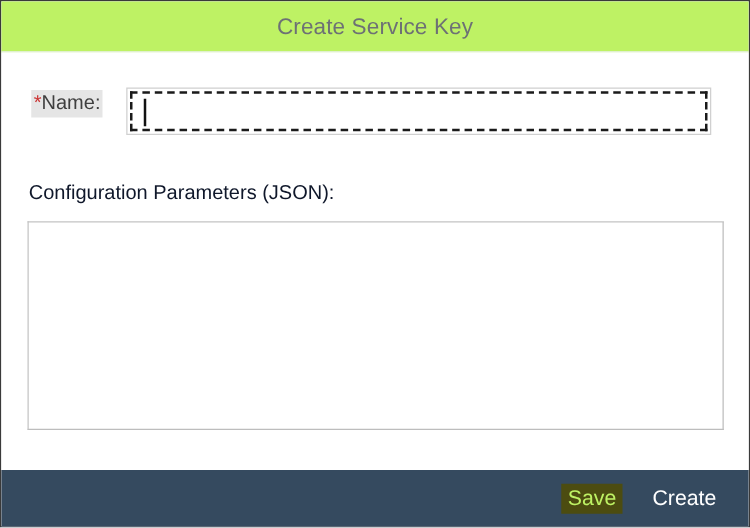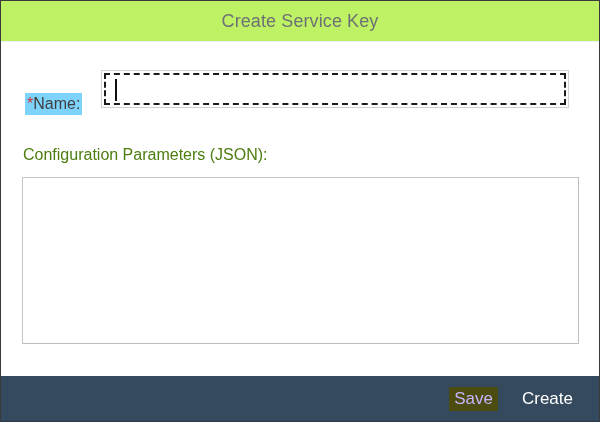--- a/index.html
+++ b/index.html
@@ -60,25 +60,25 @@
   .name-row {
     position: absolute;
     left: 0;
     top: 28px;
     width: 598px;
     height: 40px;
   }
   .name-label {
     position: absolute;
     left: 24px;
-    top: 23px;
+    top: 2px;
     height: 22px;
     line-height: 22px;
     padding: 0 2px;
-    background: #7dd3fc;
+    background: #e5e5e5;
     font-size: 16px;
     color: #3f3f3f;
     white-space: nowrap;
   }
   .req-star {
     color: #cc3333;
     font-size: 16px;
   }
 
   .name-field-wrap {
@@ -108,21 +108,21 @@
     height: 22px;
     background: #111111;
   }
 
   
   .config-label {
     position: absolute;
     left: 22px;
     top: 104px;
     font-size: 16px;
-    color: #4d7c0f;
+    color: #0f172a;
     white-space: nowrap;
   }
 
   
   .config-textarea {
     position: absolute;
     left: 21px;
     top: 135px;
     width: 557px;
     height: 167px;
@@ -154,21 +154,21 @@
   }
   .btn {
     font-size: 17px;
     font-weight: 400;
     line-height: 22px;
     white-space: nowrap;
     cursor: pointer;
     user-select: none;
   }
   .btn-save {
-    color: #c4b5fd;
+    color: #bef264;
     background: #4c4c10;
     padding: 1px 5px;
     margin-right: 22px;
   }
   .btn-cancel {
     color: #ffffff;
     background: transparent;
     padding: 1px 2px;
   }
 </style>

